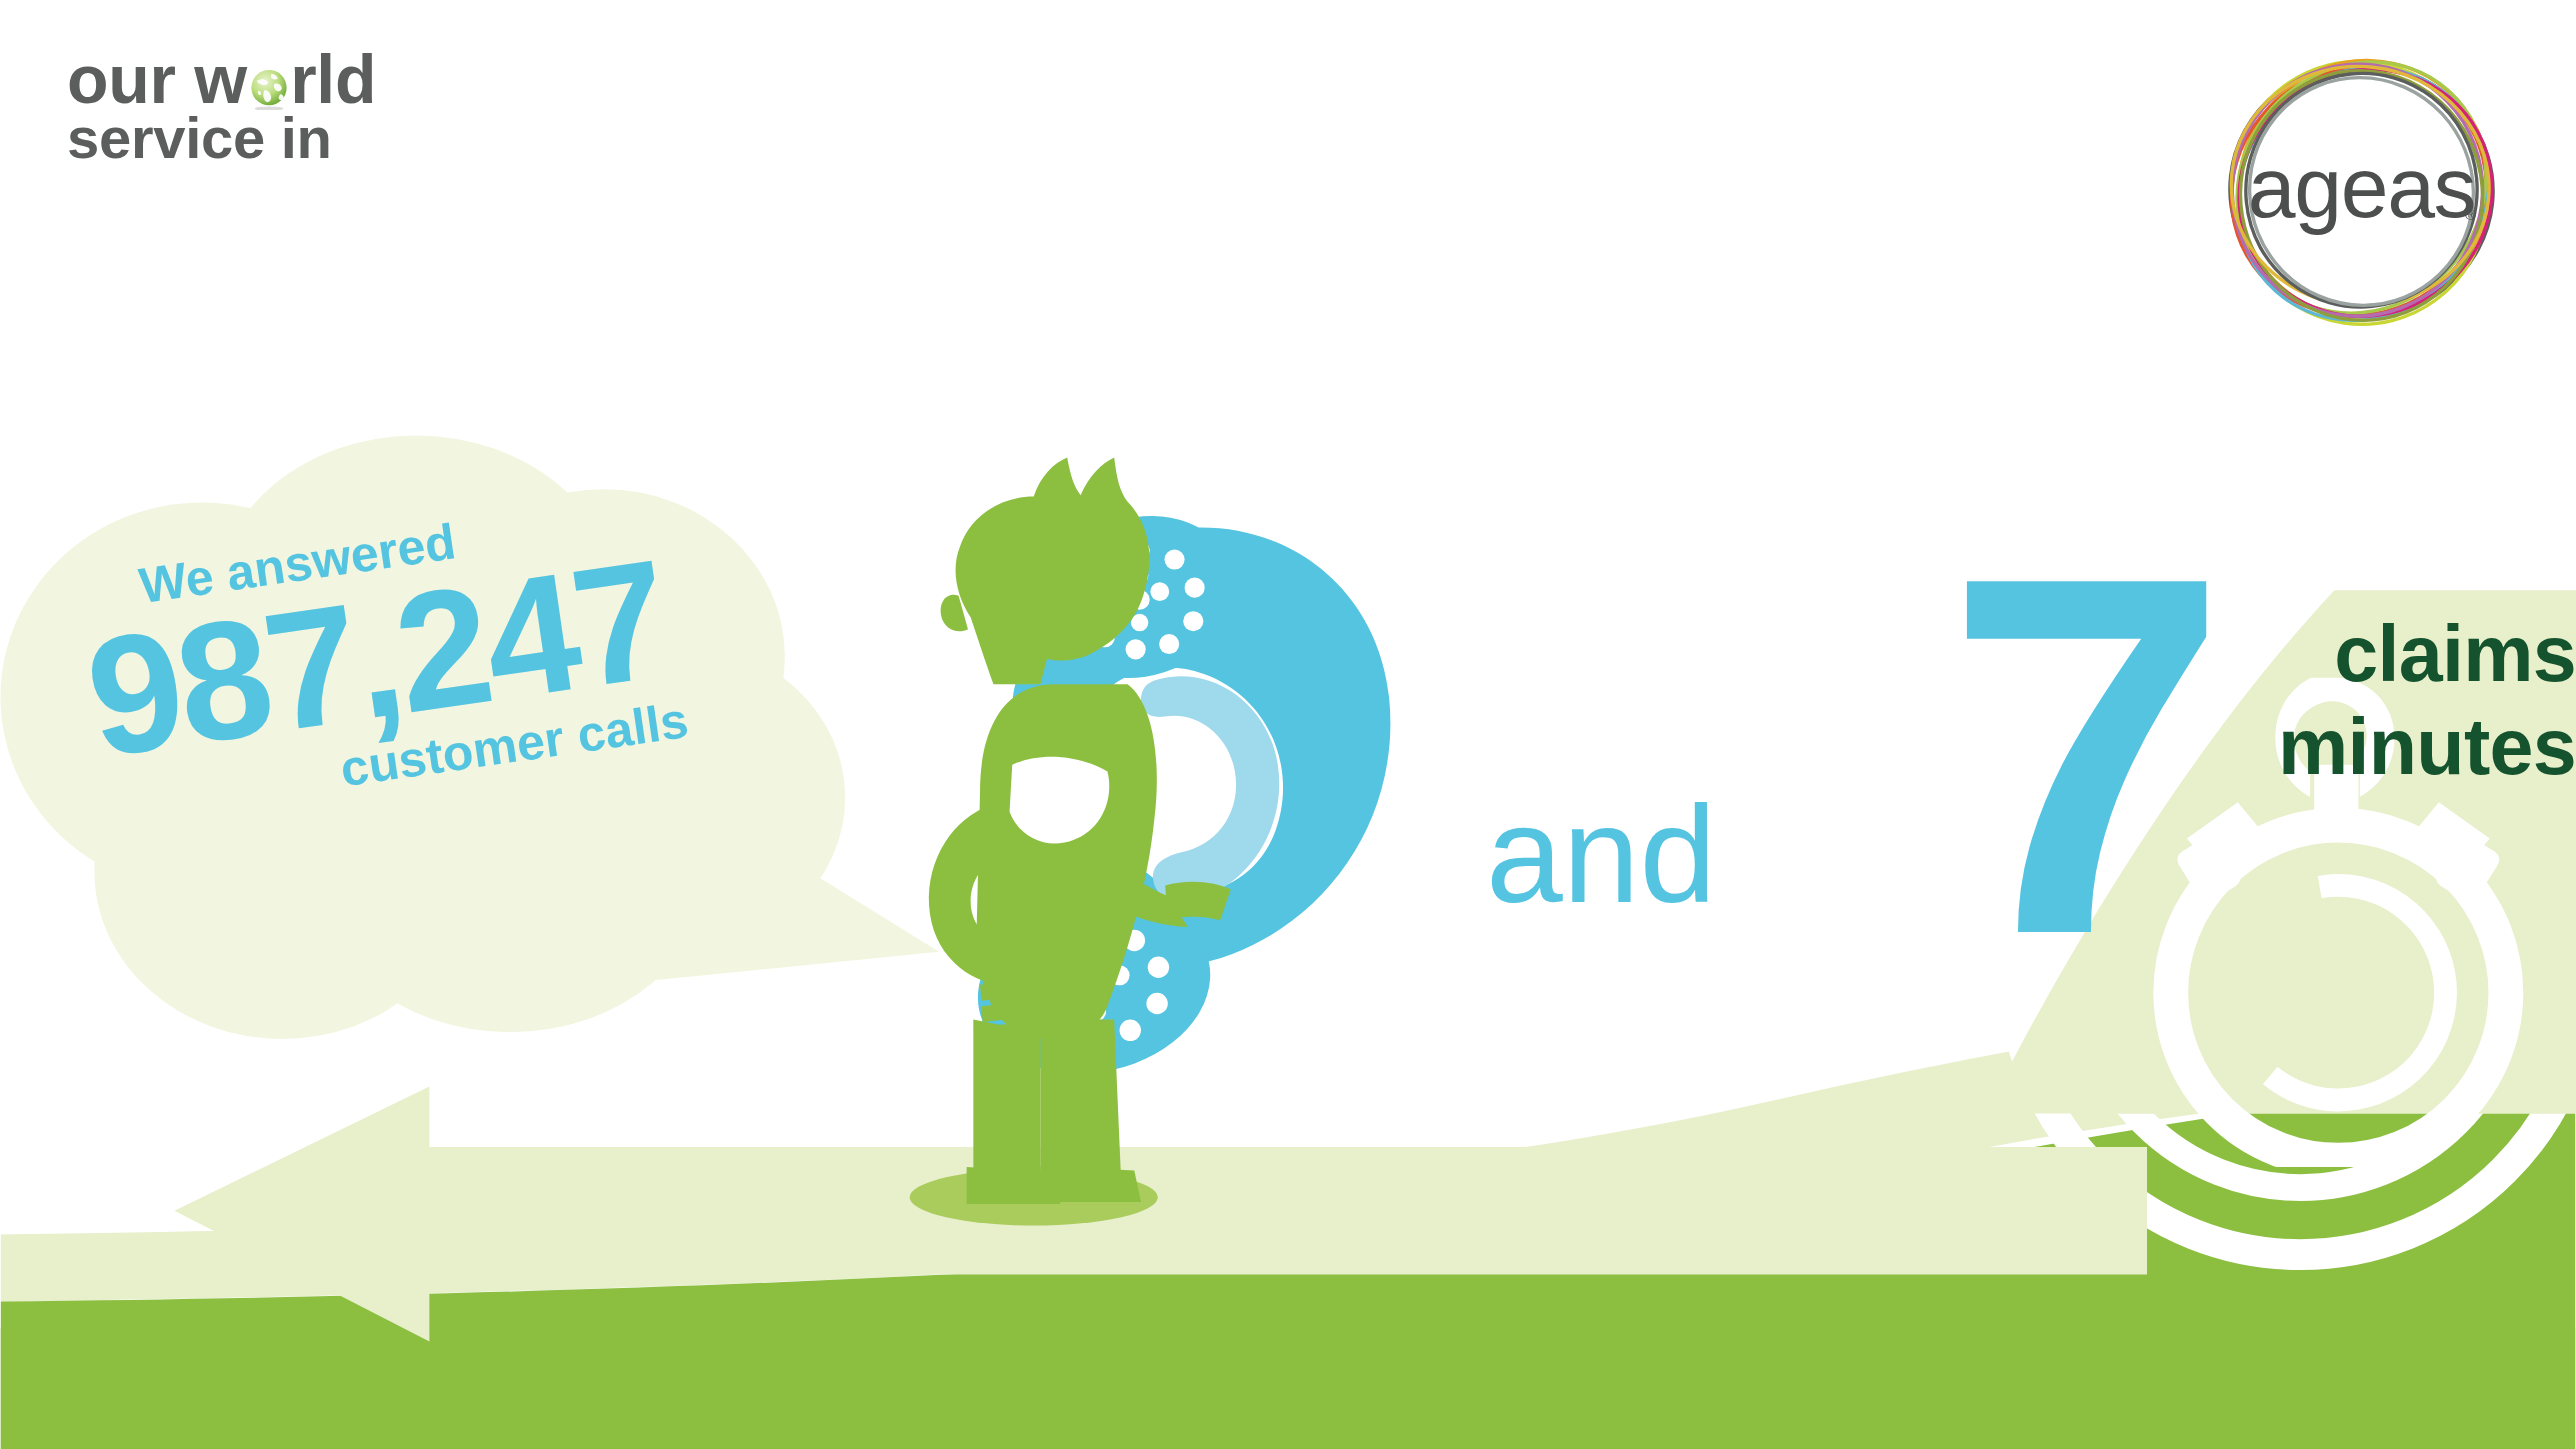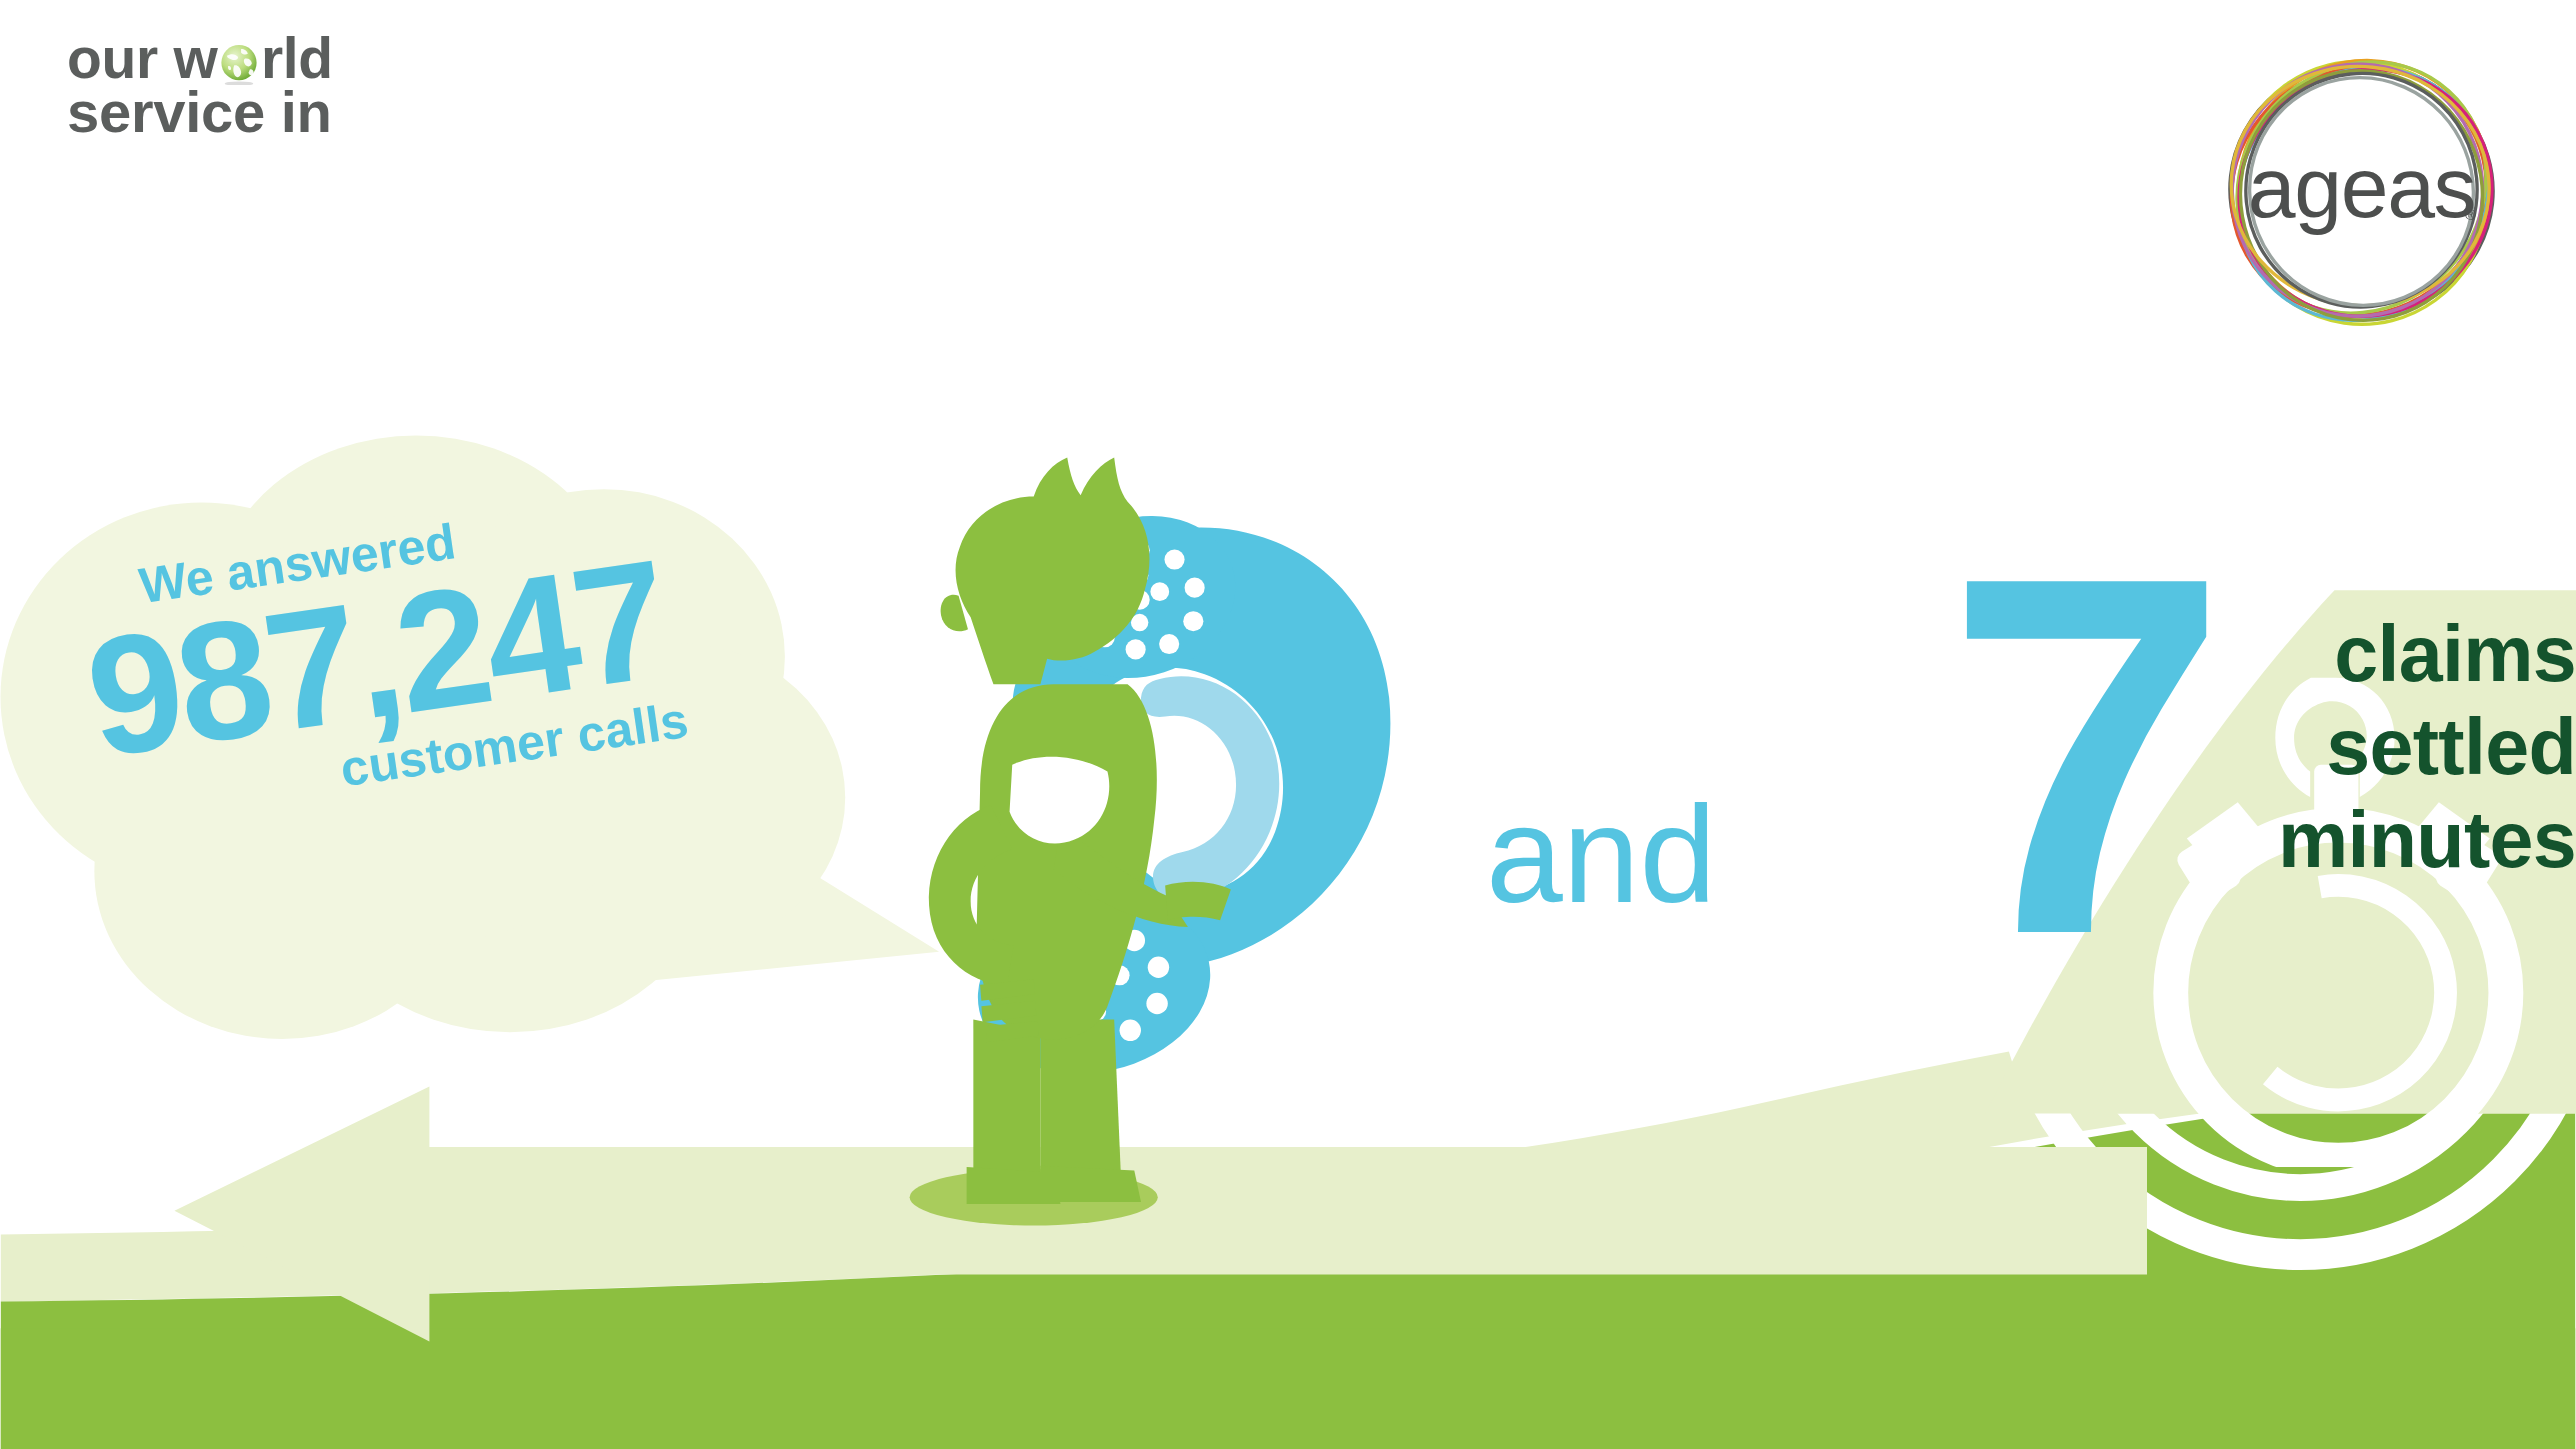--- a/index.html
+++ b/index.html
@@ -11,21 +11,21 @@
   
   .layer { position:absolute; inset:0; }
 
   
   #headline {
     position:absolute; left:67px; top:32px; width:604px;
     color:#5b5e5d; font-weight:bold; letter-spacing:-0.3px;
     line-height:0.92;
   }
   #headline .ln { display:block; white-space:nowrap; font-size:58px; }
-  #headline .ln.l1 { font-size:57px; }
+  #headline .ln.l1 { font-size:68px;margin-top:16px; }
   #headline .ln.year { font-size:101px; letter-spacing:-2px; margin-top:4px; }
   .globe-wrap { display:inline-block; position:relative; width:42px; height:42px;
                 vertical-align:-6.7px; margin:0 0.7px; }
   .globe-wrap svg { display:block; }
 
   
   #logo { position:absolute; left:2207px; top:37px; width:309px; height:309px; }
   #logo svg { display:block; width:309px; height:309px; }
 
   
@@ -136,21 +136,20 @@
       <circle cx="346" cy="480" r="250" fill="none" stroke="#ffffff" stroke-width="52"></circle>
 
       <circle cx="346" cy="480" r="160" fill="none" stroke="#ffffff" stroke-width="34" stroke-dasharray="640 400" transform="rotate(-100 346 480)"></circle>
     </svg>
   </div>
 
   <div id="big7" class="nosel">7</div>
 
   <div id="rightlines" class="nosel">
     <span class="rl">claims</span>
-    <span class="rl">settled</span>
     <span class="rl">minutes</span>
   </div>
 
   <div id="arrow">
     <svg width="2147" height="282" viewBox="0 0 3200 420" xmlns="http://www.w3.org/2000/svg">
       <path d="M3200,110 L640,110 L640,20 L260,205 L640,400 L640,300 L3200,300 Z" fill="#e7efcb"></path>
     </svg>
   </div>
 
   <div id="cloud">

